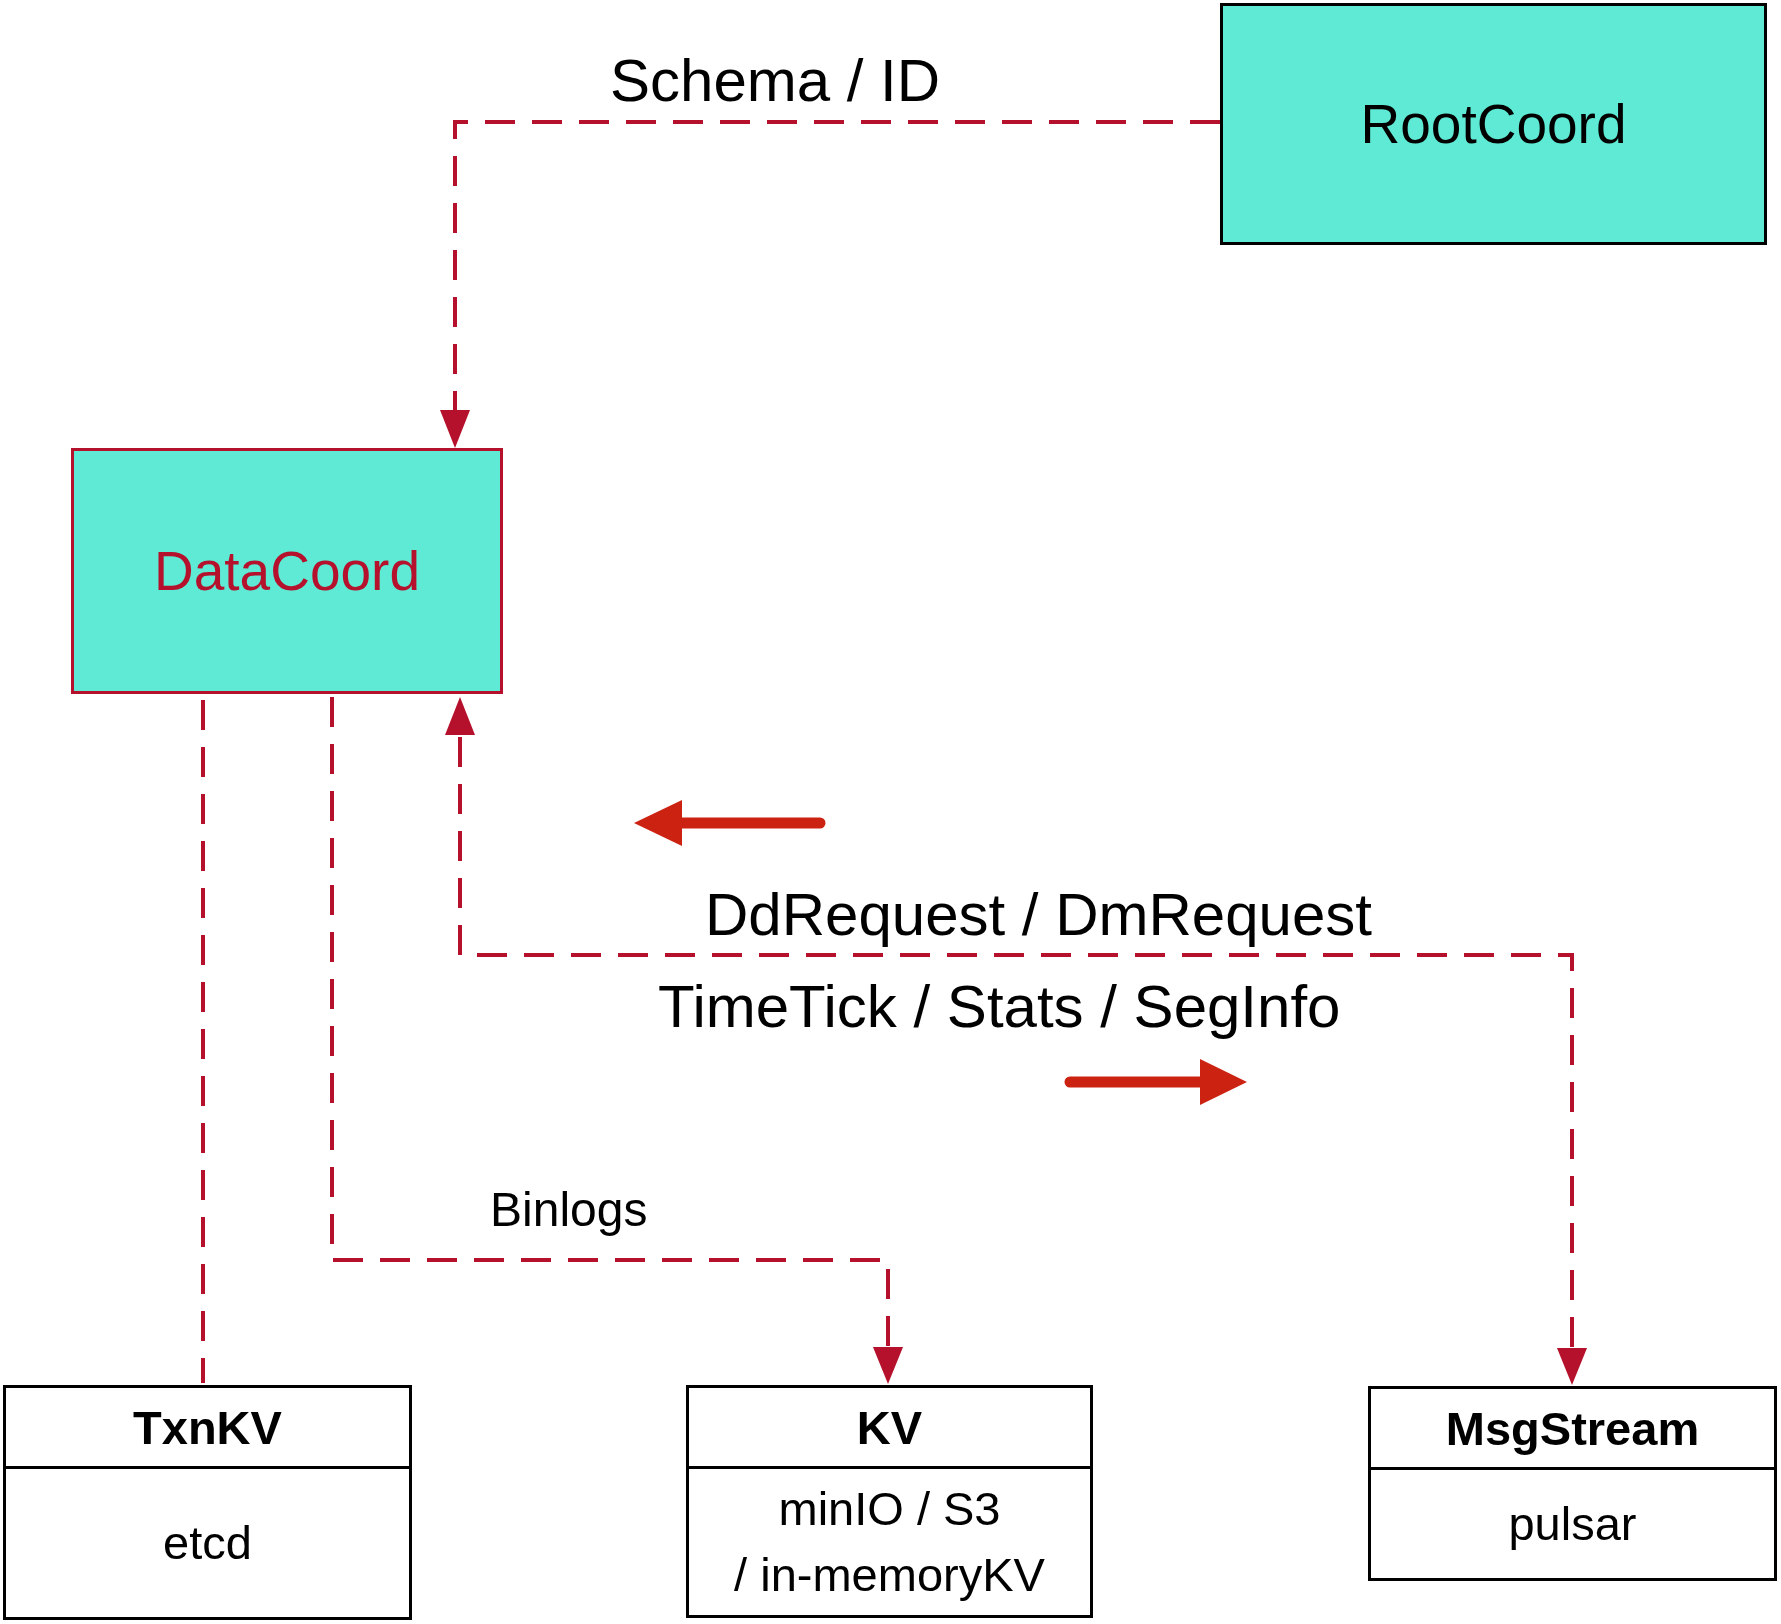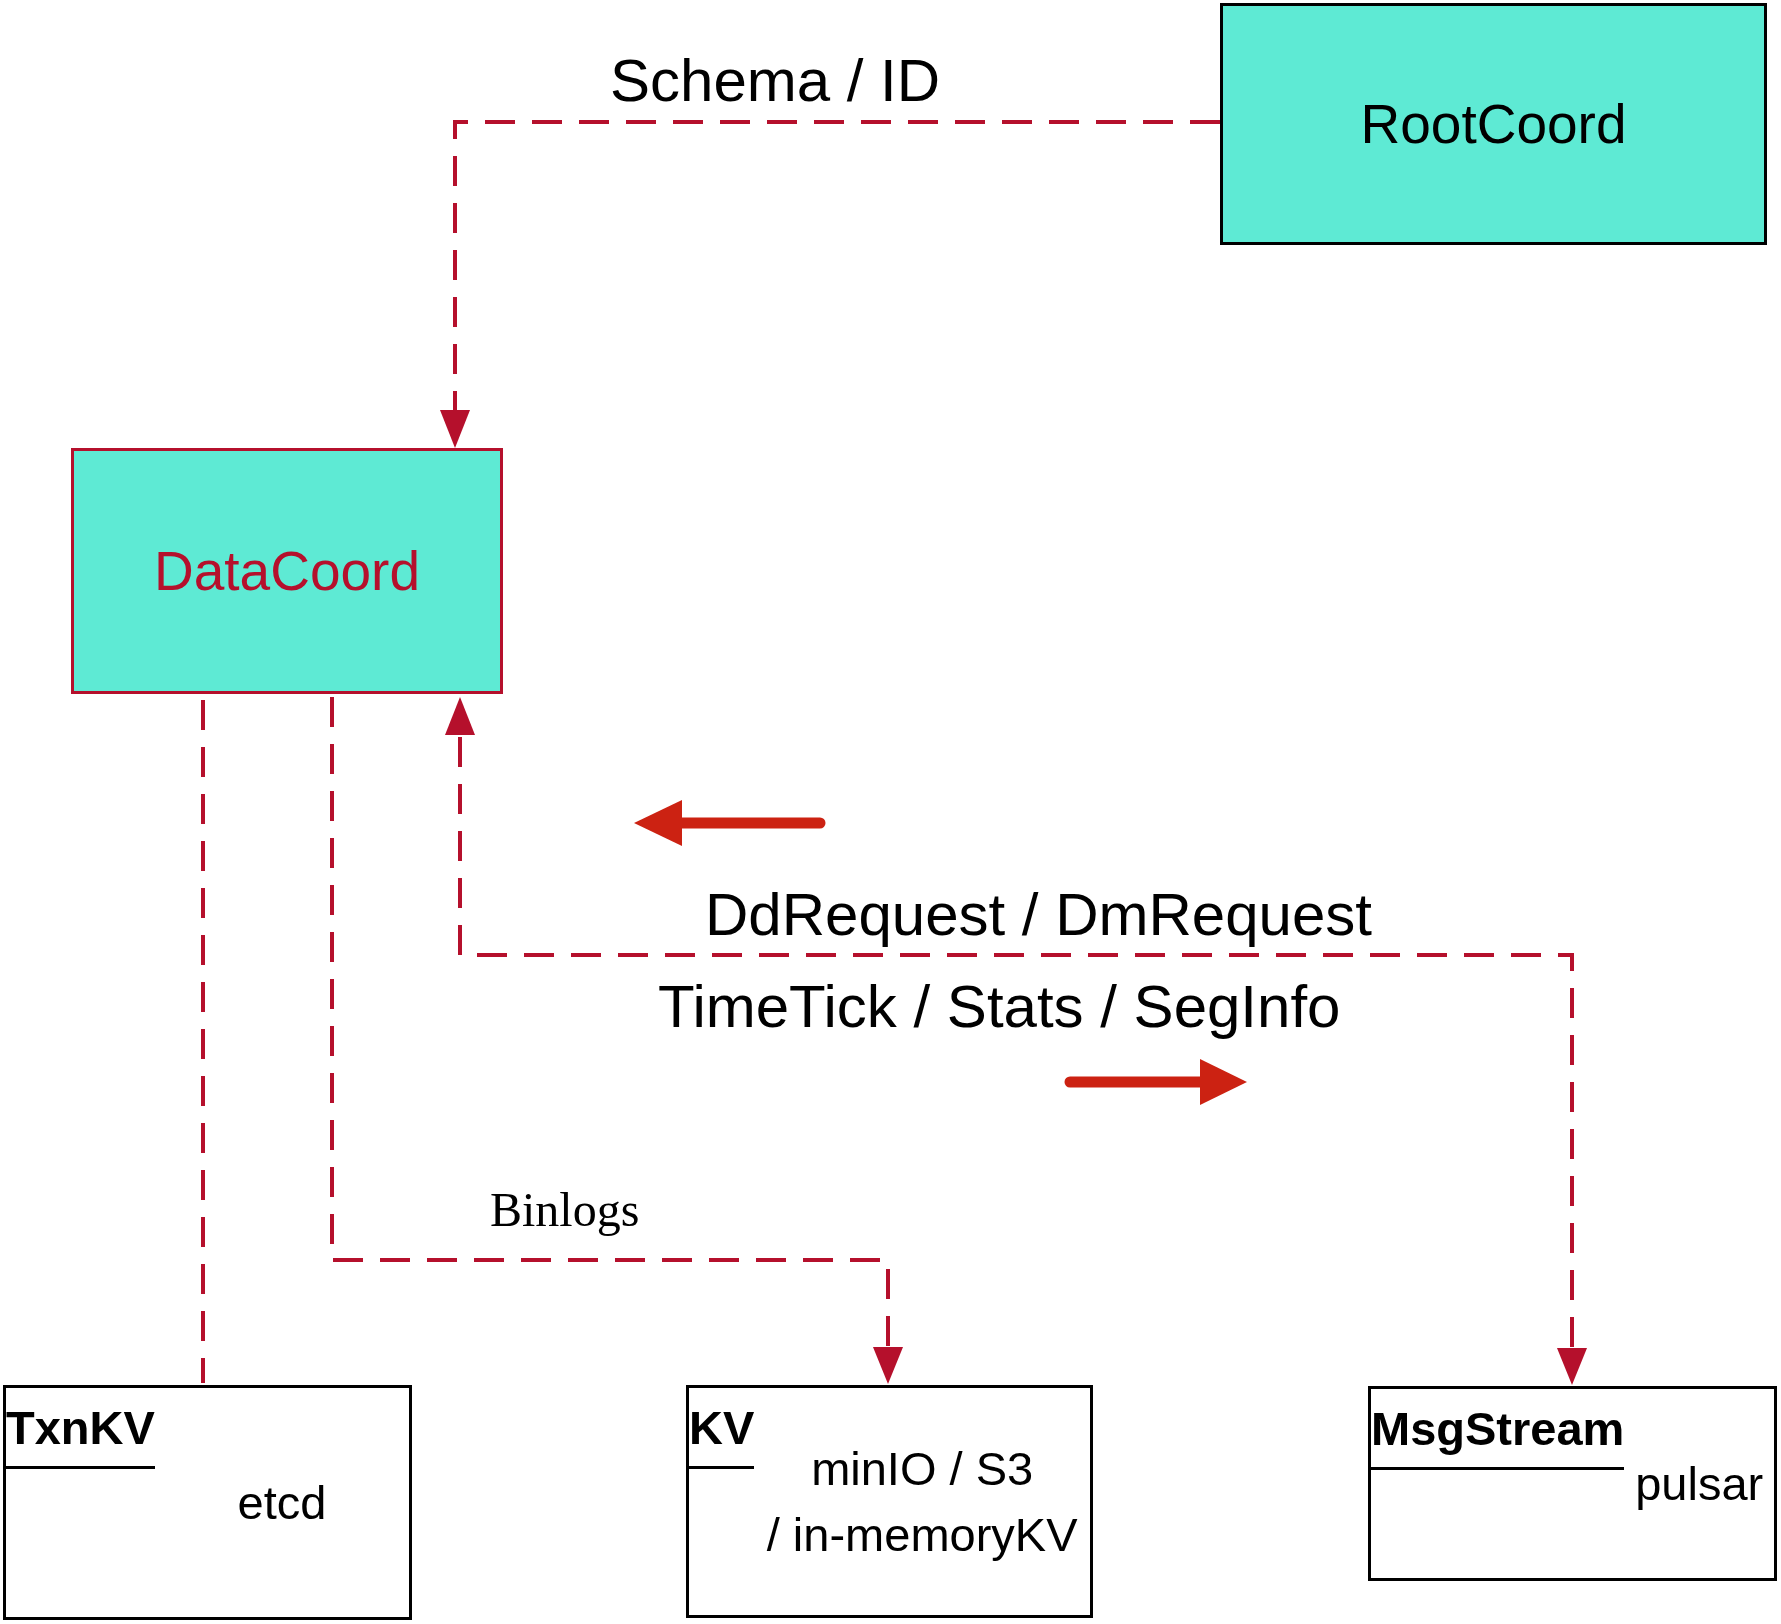--- a/index.html
+++ b/index.html
@@ -30,21 +30,21 @@
 
   #rootcoord-node { left: 1220px; top: 3px;   width: 547px; height: 242px; }
   #datacoord-node { left: 71px;   top: 448px; width: 432px; height: 246px; }
 
   .table-node {
     position: absolute;
     box-sizing: border-box;
     border: 3px solid var(--ink);
     background: #ffffff;
     display: flex;
-    flex-direction: row;
+    flex-direction: column;
     color: var(--ink);
   }
   .table-node .t-title {
     box-sizing: border-box;
     height: 81px;
     border-bottom: 3px solid var(--ink);
     display: flex;
     align-items: center;
     justify-content: center;
     font-weight: bold;
@@ -66,21 +66,21 @@
   
   .edge-label {
     position: absolute;
     font-size: 60px;
     color: var(--ink);
     white-space: nowrap;
   }
   #schema-id-label  { left: 610px; top: 46px;  }
   #dd-request-label { left: 705px; top: 880px; }
   #time-tick-label  { left: 658px; top: 972px; }
-  #binlogs-label    { left: 490px; top: 1182px; font-size: 48px; font-family: Liberation Serif, serif; }
+  #binlogs-label    { left: 490px; top: 1182px; font-size: 48px; }
 
   
   #wires { position: absolute; left: 0; top: 0; }
   .dash-line {
     stroke: var(--crimson);
     stroke-width: 4;
     fill: none;
     stroke-dasharray: 30 17;
   }
   .dash-head { fill: var(--crimson); stroke: none; }

